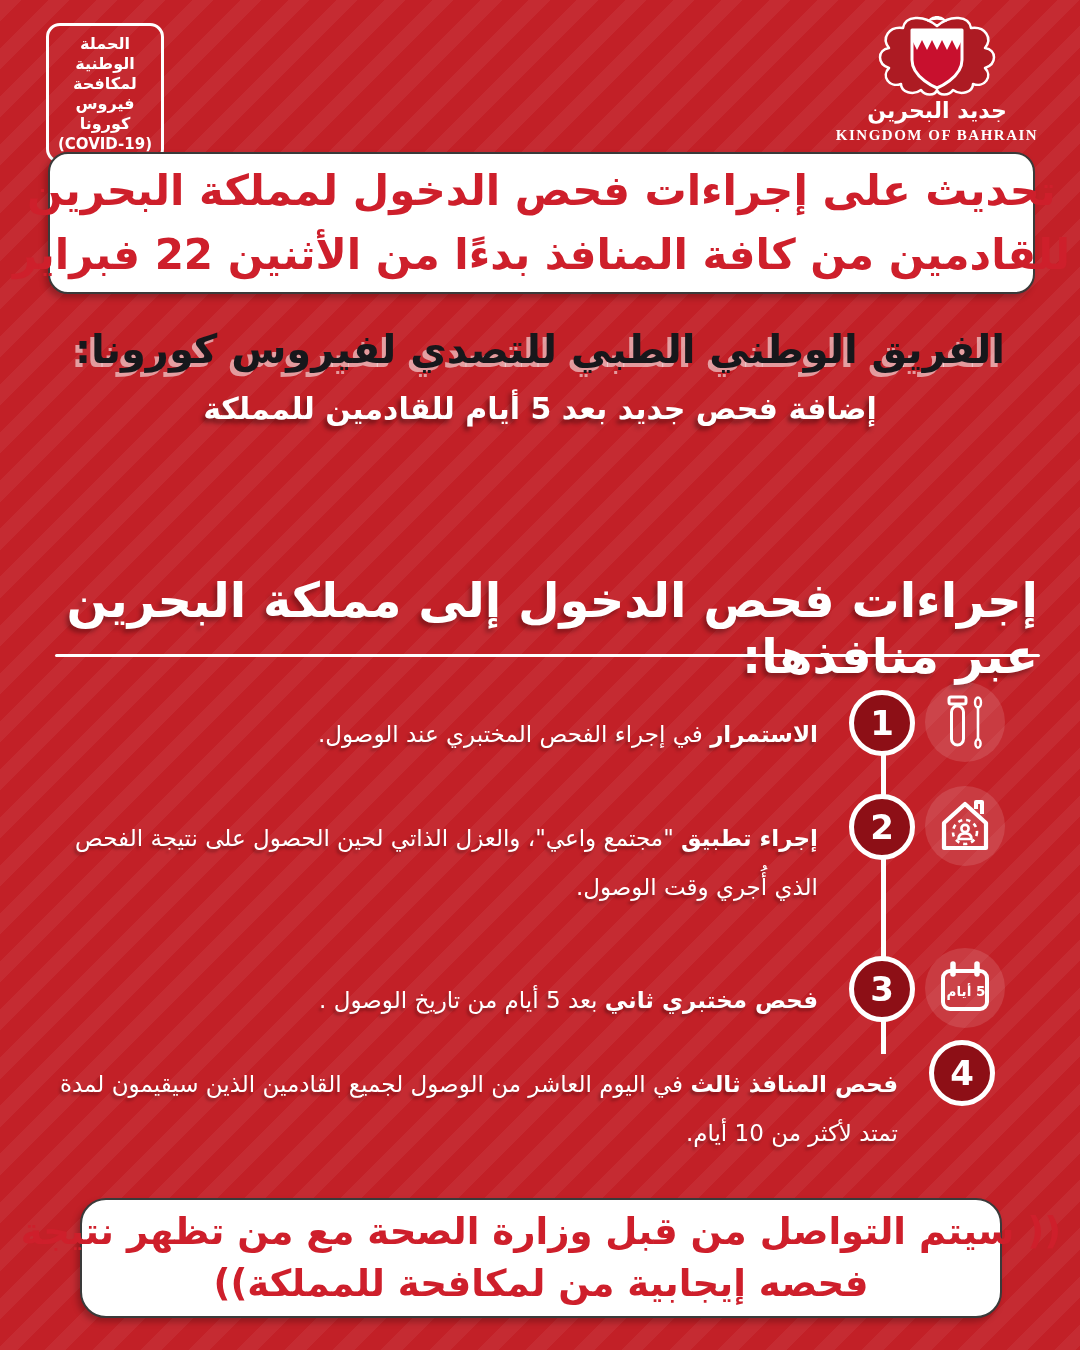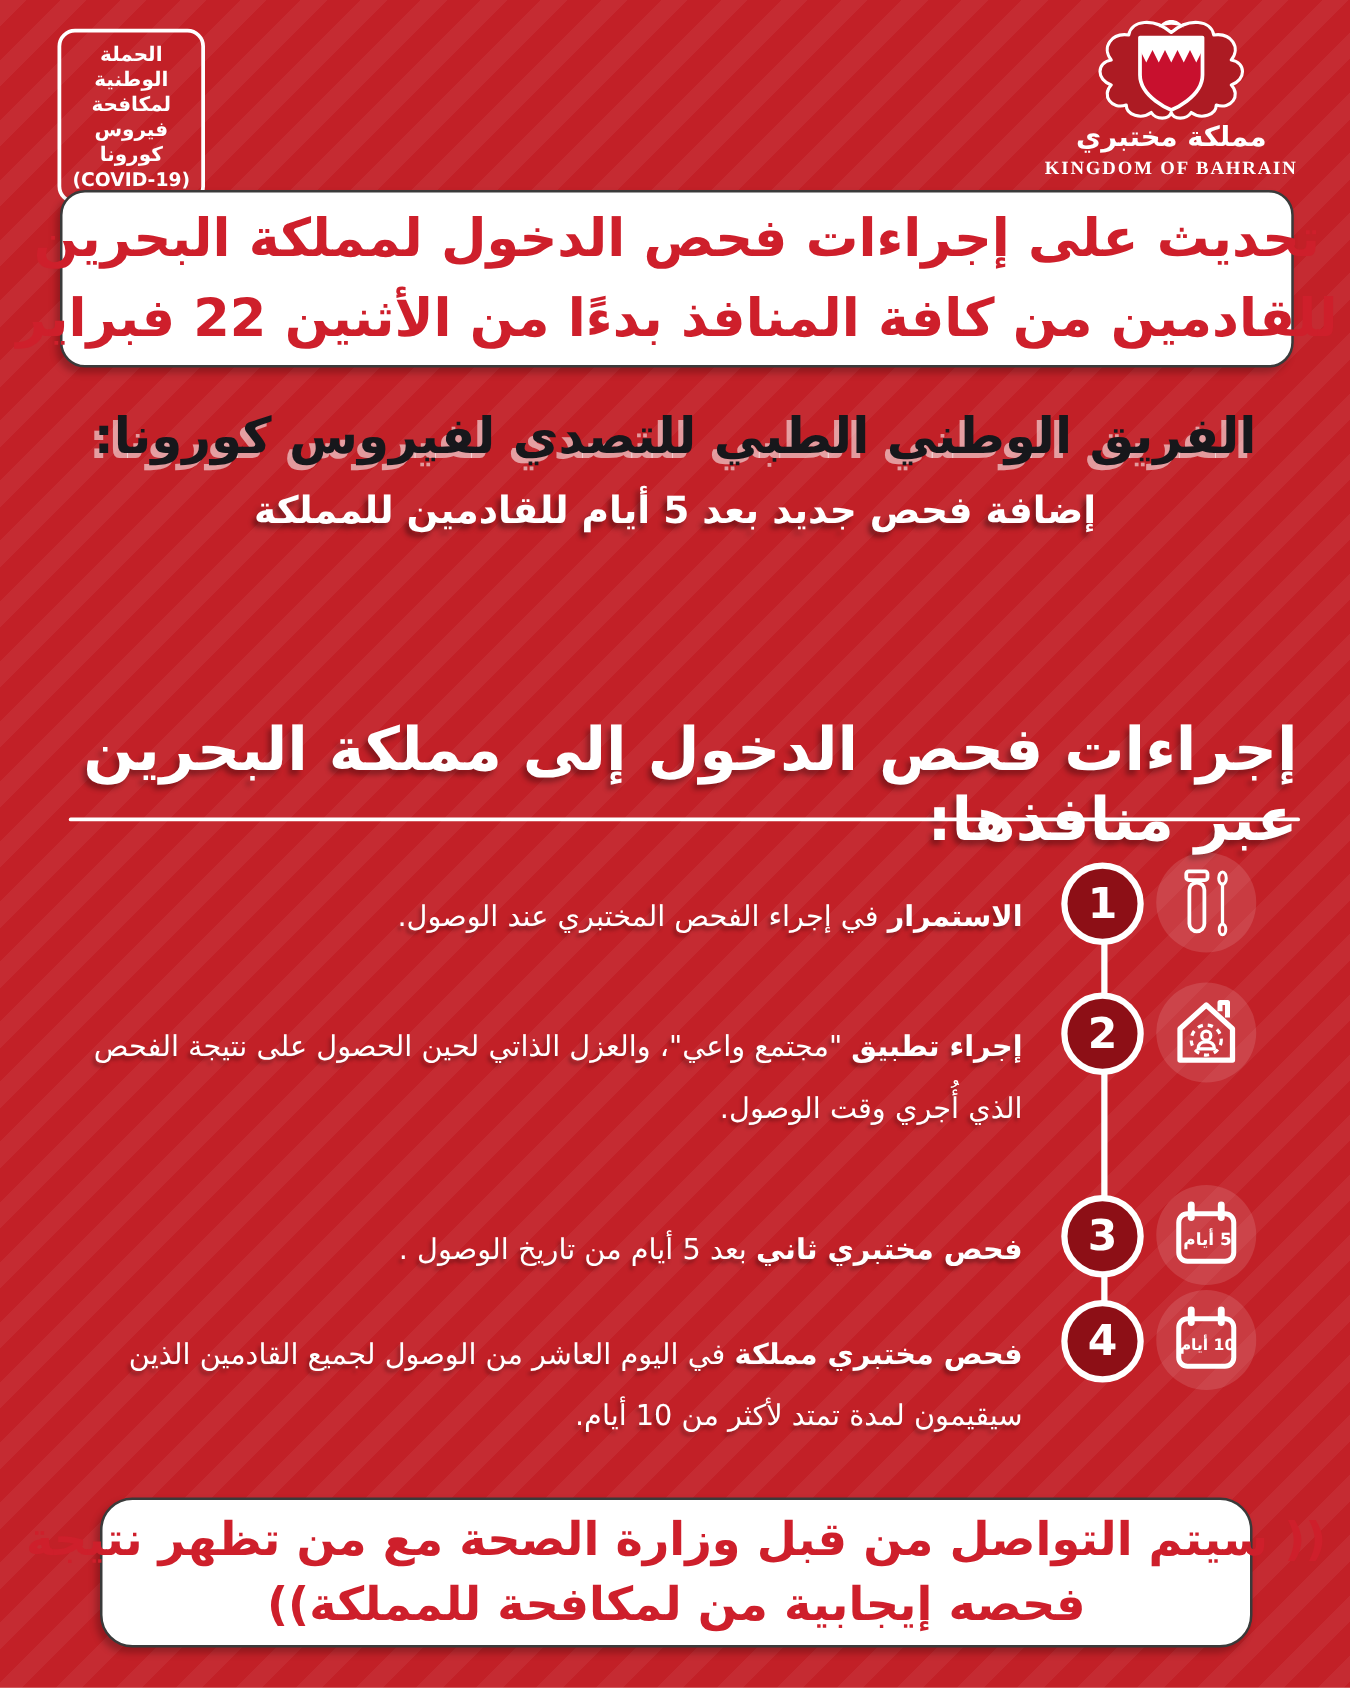--- a/index.html
+++ b/index.html
@@ -105,21 +105,21 @@
 
   <div class="logo">
     <span>
       <svg width="132" height="84" viewBox="0 0 132 84" style="margin:0 auto;">
         <path d="M66 14 C52 2 34 4 32 16 C18 14 10 26 18 36 C6 38 6 52 18 56 C10 64 18 76 30 72 C30 80 42 84 50 78 C54 84 64 84 66 78 C68 84 78 84 82 78 C90 84 102 80 102 72 C114 76 122 64 114 56 C126 52 126 38 114 36 C122 26 114 14 100 16 C98 4 80 2 66 14 Z" fill="#AD1B23" stroke="#fff" stroke-width="2.5" stroke-linejoin="round"></path>
         <path d="M56 10 C60 2 72 2 76 10 C70 7 62 7 56 10 Z" fill="#fff"></path>
         <path d="M41 18 H91 V48 C91 66 66 76 66 76 C66 76 41 66 41 48 Z" fill="#C8102E" stroke="#fff" stroke-width="3" stroke-linejoin="round"></path>
         <polygon points="41,18 91,18 91,28 86,38 81,28 76,38 71,28 66,38 61,28 56,38 51,28 46,38 41,28" fill="#fff"></polygon>
       </svg>
     </span>
-    <div class="arabic-name">مملكة مختبري</div>
+    <div class="arabic-name">جديد البحرين</div>
     <div class="english-name">KINGDOM OF BAHRAIN</div>
   </div>
 
   <div class="title-box">
     <div class="line">تحديث على إجراءات فحص الدخول لمملكة البحرين</div>
     <div class="line">للقادمين من كافة المنافذ بدءًا من الأثنين 22 فبراير</div>
   </div>
 
   <div class="subtitle">
     <div class="dark-line">الفريق الوطني الطبي للتصدي لفيروس كورونا:</div>
@@ -173,32 +173,24 @@
           <text x="29" y="36" text-anchor="middle" font-family="DejaVu Sans, sans-serif" font-size="13.5" font-weight="bold" fill="#fff" direction="rtl">5 أيام</text>
         </svg>
       </div>
       <div class="step-num">
           <span>3</span>
         </div>
       <div class="step-text"><b>فحص مختبري ثاني</b><span> بعد 5 أيام من تاريخ الوصول .</span></div>
     </div>
 
     <div class="step">
-      <div class="step-icon">
-        <svg width="56" height="56" viewBox="0 0 56 56">
-          <rect x="6" y="11" width="44" height="38" rx="7" fill="none" stroke="#fff" stroke-width="4"></rect>
-          <path d="M16 4 V14" stroke="#fff" stroke-width="5.5" stroke-linecap="round"></path>
-          <path d="M40 4 V14" stroke="#fff" stroke-width="5.5" stroke-linecap="round"></path>
-          <text x="29" y="36" text-anchor="middle" font-family="DejaVu Sans, sans-serif" font-size="12.5" font-weight="bold" fill="#fff" direction="rtl">10 أيام</text>
-        </svg>
-      </div>
       <div class="step-num">
           <span>4</span>
         </div>
-      <div class="step-text"><b>فحص مختبري مملكة</b><span> في اليوم العاشر من الوصول لجميع القادمين الذين سيقيمون لمدة تمتد لأكثر من 10 أيام.</span></div>
+      <div class="step-text"><b>فحص المنافذ ثالث</b><span> في اليوم العاشر من الوصول لجميع القادمين الذين سيقيمون لمدة تمتد لأكثر من 10 أيام.</span></div>
     </div>
   </div>
 
   <div class="footer-box">
     <div class="line">(( سيتم التواصل من قبل وزارة الصحة مع من تظهر نتيجة</div>
     <div class="line">فحصه إيجابية من لمكافحة للمملكة))</div>
   </div>
 
 </div>
 

